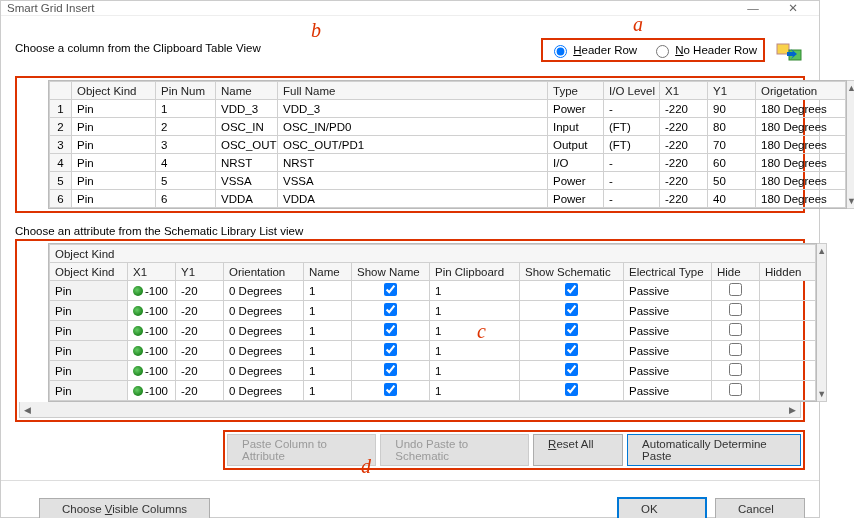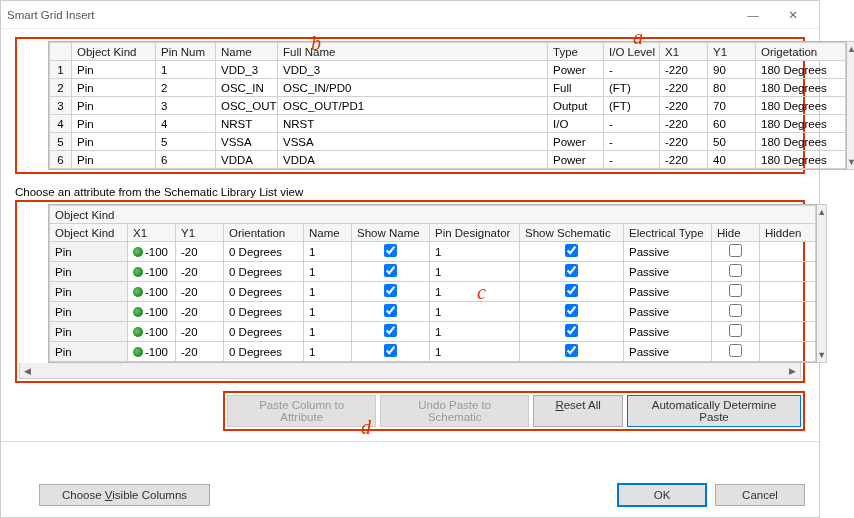--- a/index.html
+++ b/index.html
@@ -26,21 +26,21 @@
 .grid-wrap .grid { flex: 1; }
 .vscroll { width: 17px; background: #f0f0f0; border: 1px solid #ccc; border-left: none; display: flex; flex-direction: column; justify-content: space-between; align-items: center; }
 .vscroll .arrow { font-size: 9px; color: #666; padding: 2px 0; }
 .hscroll { height: 16px; background: #f0f0f0; border: 1px solid #ccc; border-top: none; display: flex; justify-content: space-between; align-items: center; }
 .hscroll .arrow { font-size: 9px; color: #666; padding: 0 4px; }
 .sub-instr { margin-top: 12px; color: #000; }
 .chk { text-align: center !important; }
 input[type=checkbox] { margin: 0; }
 .btnbar { display: flex; justify-content: flex-start; margin-top: 8px; }
 .btnbar-inner { border: 2px solid #d30; padding: 2px; display: flex; gap: 4px; margin-left: 208px; }
-.btn { border: 1px solid #adadad; background: #e1e1e1; padding: 3px 14px; color: #333; min-width: 90px; text-align: center; }
+.btn { border: 1px solid #adadad; background: #e1e1e1; padding: 3px 14px; color: #333; min-width: 90px; }
 .btn.disabled { color: #9a9a9a; border-color: #ccc; }
 .btn.primary { border: 2px solid #0078d7; background: #e1e1e1; }
 .btn.big { padding: 4px 22px; }
 .footerline { height: 1px; background: #ddd; margin: 10px -14px; }
 .footer { display: flex; align-items: center; padding: 0 14px 10px; }
 .footer .left { flex: 1; padding-left: 24px; }
 .pin-ico { display: inline-block; width: 10px; height: 10px; background: radial-gradient(circle at 40% 40%, #6c6, #060); border-radius: 50%; margin-right: 2px; vertical-align: middle; }
 u { text-decoration: underline; }
 </style>
 </head>
@@ -48,20 +48,38 @@
 
 <div class="window">
   <div class="titlebar">
     <span class="title">Smart Grid Insert</span>
     <span class="wbtn">—</span>
     <span class="wbtn">✕</span>
   </div>
   <div class="body">
     <span class="anno" style="left:632px;top:-2px">a</span>
     <span class="anno" style="left:310px;top:4px">b</span>
+    <div class="row1">
+      <div class="instr">Choose a column from the Clipboard Table View</div>
+      <div class="header-opt">
+        <label>
+            <input type="radio" name="hr" checked="" style="">
+            <span><u>H</u>eader Row</span>
+          </label>
+        <label>
+            <input type="radio" name="hr" style="">
+            <span><u>N</u>o Header Row</span>
+          </label>
+      </div>
+      <svg class="tool-icon" viewBox="0 0 32 32">
+        <rect x="4" y="6" width="12" height="10" fill="#f9d24a" stroke="#b88"></rect>
+        <rect x="16" y="12" width="12" height="10" fill="#5bc25b" stroke="#383"></rect>
+        <path d="M14 14 L20 14 L18 11 L24 16 L18 21 L20 18 L14 18 Z" fill="#06c"></path>
+      </svg>
+    </div>
 
     <div class="redbox">
       <div class="grid-wrap">
         <div class="grid">
           <table>
             <colgroup>
                 <col style="width:22px">
                 <col style="width:84px">
                 <col style="width:60px">
                 <col style="width:62px">
@@ -98,21 +116,21 @@
                   <td>-220</td>
                   <td>90</td>
                   <td>180 Degrees</td>
                 </tr>
                 <tr>
                   <td class="rh">2</td>
                   <td>Pin</td>
                   <td>2</td>
                   <td>OSC_IN</td>
                   <td>OSC_IN/PD0</td>
-                  <td>Full</td>
+                  <td>Input</td>
                   <td>(FT)</td>
                   <td>-220</td>
                   <td>80</td>
                   <td>180 Degrees</td>
                 </tr>
                 <tr>
                   <td class="rh">3</td>
                   <td>Pin</td>
                   <td>3</td>
                   <td>OSC_OUT</td>
@@ -193,21 +211,21 @@
                 <tr>
                   <th colspan="11">Object Kind</th>
                 </tr>
             <tr>
               <th>Object Kind</th>
               <th>X1</th>
               <th>Y1</th>
               <th>Orientation</th>
               <th>Name</th>
               <th>Show Name</th>
-              <th>Pin Designator</th>
+              <th>Pin Clipboard</th>
               <th>Show Schematic</th>
               <th>Electrical Type</th>
               <th>Hide</th>
               <th>Hidden</th>
             </tr>
             </tbody>
               <tbody id="g2body">
                 <tr>
                   <td class="shade">Pin</td>
                   <td><span class="pin-ico"></span>-100</td>

